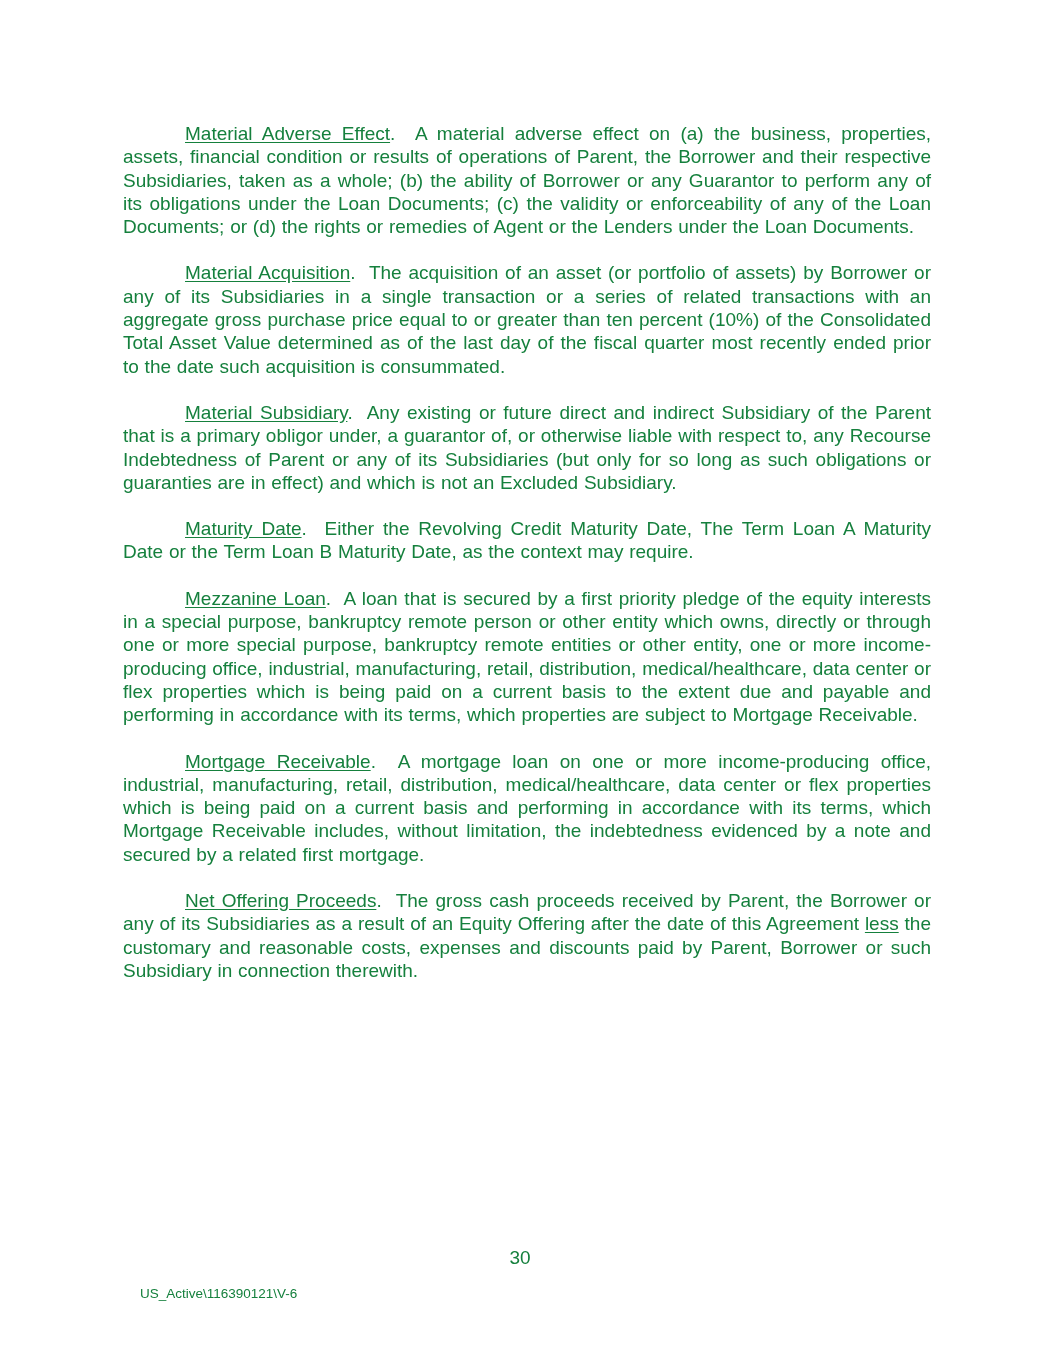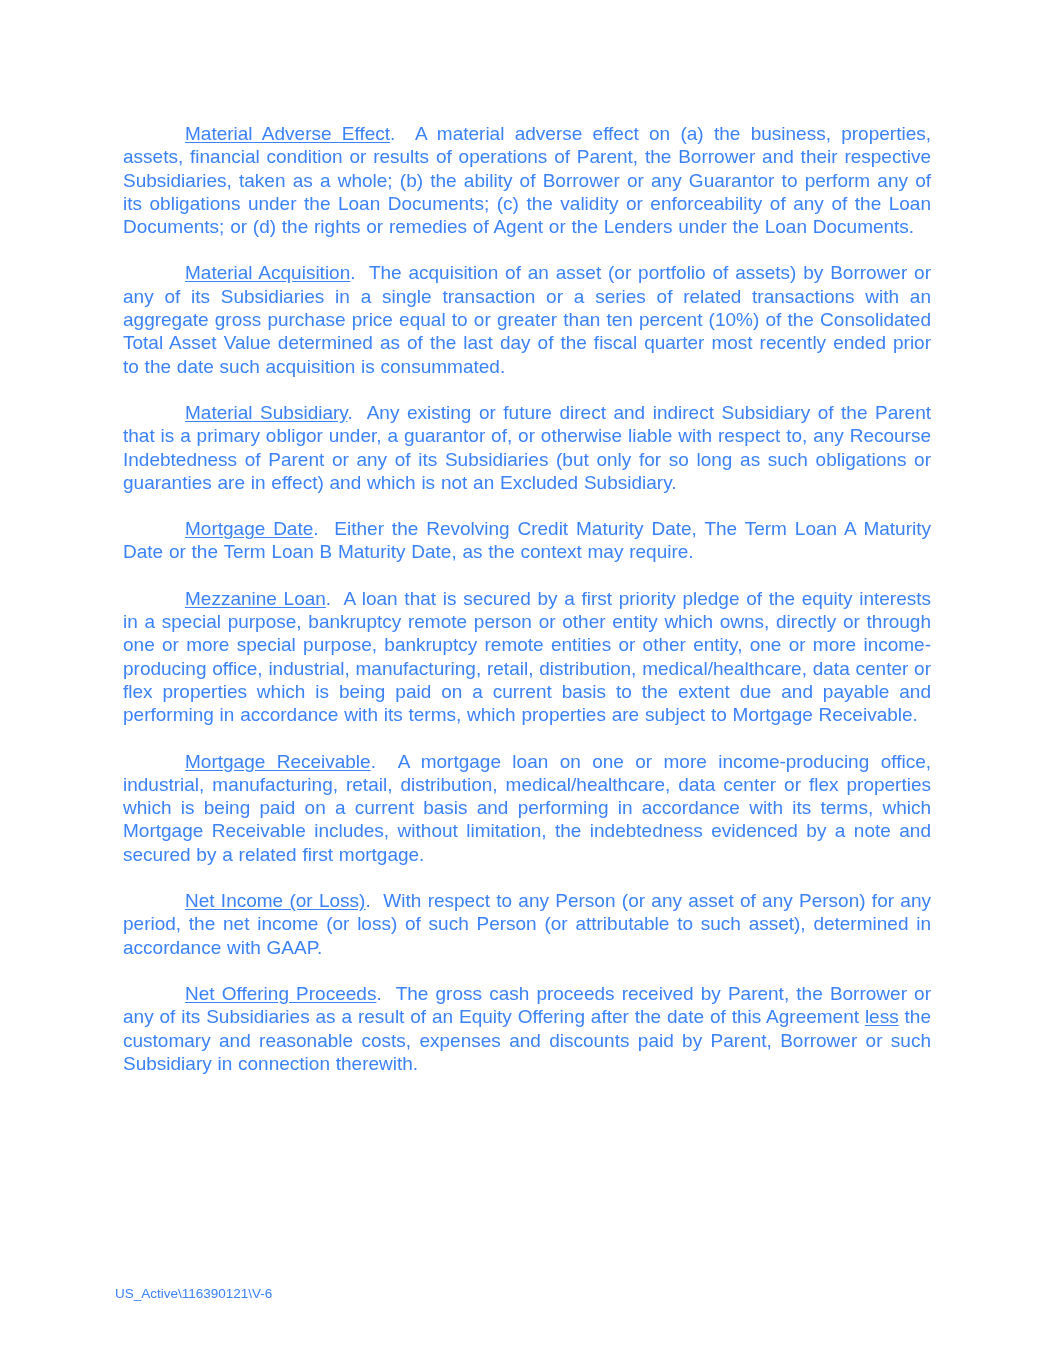--- a/index.html
+++ b/index.html
@@ -1,21 +1,21 @@
 <!DOCTYPE html>
 <html><head>
 <meta charset="utf-8">
 <style>
   html, body { margin: 0; padding: 0; background: #ffffff; }
   .page {
     position: relative;
     width: 1040px;
     height: 1365px;
     background: #ffffff;
-    color: #3b82f6;
+    color: #15803d;
     font-family: "Liberation Sans", sans-serif;
     overflow: hidden;
   }
   .content {
     position: absolute;
     left: 123px;
     top: 122px;
     width: 808px;
   }
   p.para {
@@ -34,46 +34,46 @@
     position: absolute;
     top: 1246px;
     left: 0;
     width: 100%;
     text-align: center;
     font-size: 19px;
     line-height: 23px;
   }
   .footer-id {
     position: absolute;
-    left: 115px;
+    left: 140px;
     top: 1286px;
     font-size: 13.5px;
     line-height: 16px;
   }
 </style>
 </head>
 <body>
 
 <div class="page">
   <div class="content">
 
     <p class="para"><span class="term">Material Adverse Effect</span><span>.&nbsp; A material adverse effect on (a) the business, properties, assets, financial condition or results of operations of Parent, the Borrower and their respective Subsidiaries, taken as a whole; (b) the ability of Borrower or any Guarantor to perform any of its obligations under the Loan Documents; (c) the validity or enforceability of any of the Loan Documents; or (d) the rights or remedies of Agent or the Lenders under the Loan Documents.</span></p>
 
     <p class="para"><span class="term">Material Acquisition</span><span>.&nbsp; The acquisition of an asset (or portfolio of assets) by Borrower or any of its Subsidiaries in a single transaction or a series of related transactions with an aggregate gross purchase price equal to or greater than ten percent (10%) of the Consolidated Total Asset Value determined as of the last day of the fiscal quarter most recently ended prior to the date such acquisition is consummated.</span></p>
 
     <p class="para"><span class="term">Material Subsidiary</span><span>.&nbsp; Any existing or future direct and indirect Subsidiary of the Parent that is a primary obligor under, a guarantor of, or otherwise liable with respect to, any Recourse Indebtedness of Parent or any of its Subsidiaries (but only for so long as such obligations or guaranties are in effect) and which is not an Excluded Subsidiary.</span></p>
 
-    <p class="para"><span class="term">Mortgage Date</span><span>.&nbsp; Either the Revolving Credit Maturity Date, The Term Loan A Maturity Date or the Term Loan B Maturity Date, as the context may require.</span></p>
+    <p class="para"><span class="term">Maturity Date</span><span>.&nbsp; Either the Revolving Credit Maturity Date, The Term Loan A Maturity Date or the Term Loan B Maturity Date, as the context may require.</span></p>
 
     <p class="para"><span class="term">Mezzanine Loan</span><span>.&nbsp; A loan that is secured by a first priority pledge of the equity interests in a special purpose, bankruptcy remote person or other entity which owns, directly or through one or more special purpose, bankruptcy remote entities or other entity, one or more income-producing office, industrial, manufacturing, retail, distribution, medical/healthcare, data center or flex properties which is being paid on a current basis to the extent due and payable and performing in accordance with its terms, which properties are subject to Mortgage Receivable.</span></p>
 
 
     <p class="para"><span class="term">Mortgage Receivable</span><span>.&nbsp; A mortgage loan on one or more income-producing office, industrial, manufacturing, retail, distribution, medical/healthcare, data center or flex properties which is being paid on a current basis and performing in accordance with its terms, which Mortgage Receivable includes, without limitation, the indebtedness evidenced by a note and secured by a related first mortgage.</span></p>
 
 
-    <p class="para"><span class="term">Net Income (or Loss)</span><span>.&nbsp; With respect to any Person (or any asset of any Person) for any period, the net income (or loss) of such Person (or attributable to such asset), determined in accordance with GAAP.</span></p>
 
     <p class="para"><span class="term">Net Offering Proceeds</span><span>.&nbsp; The gross cash proceeds received by Parent, the Borrower or any of its Subsidiaries as a result of an Equity Offering after the date of this Agreement </span><span class="term">less</span><span> the customary and reasonable costs, expenses and discounts paid by Parent, Borrower or such Subsidiary in connection therewith.</span></p>
 
   </div>
 
+  <div class="page-number">30</div>
   <div class="footer-id">US_Active\116390121\V-6</div>
 </div>
 
 </body></html>

